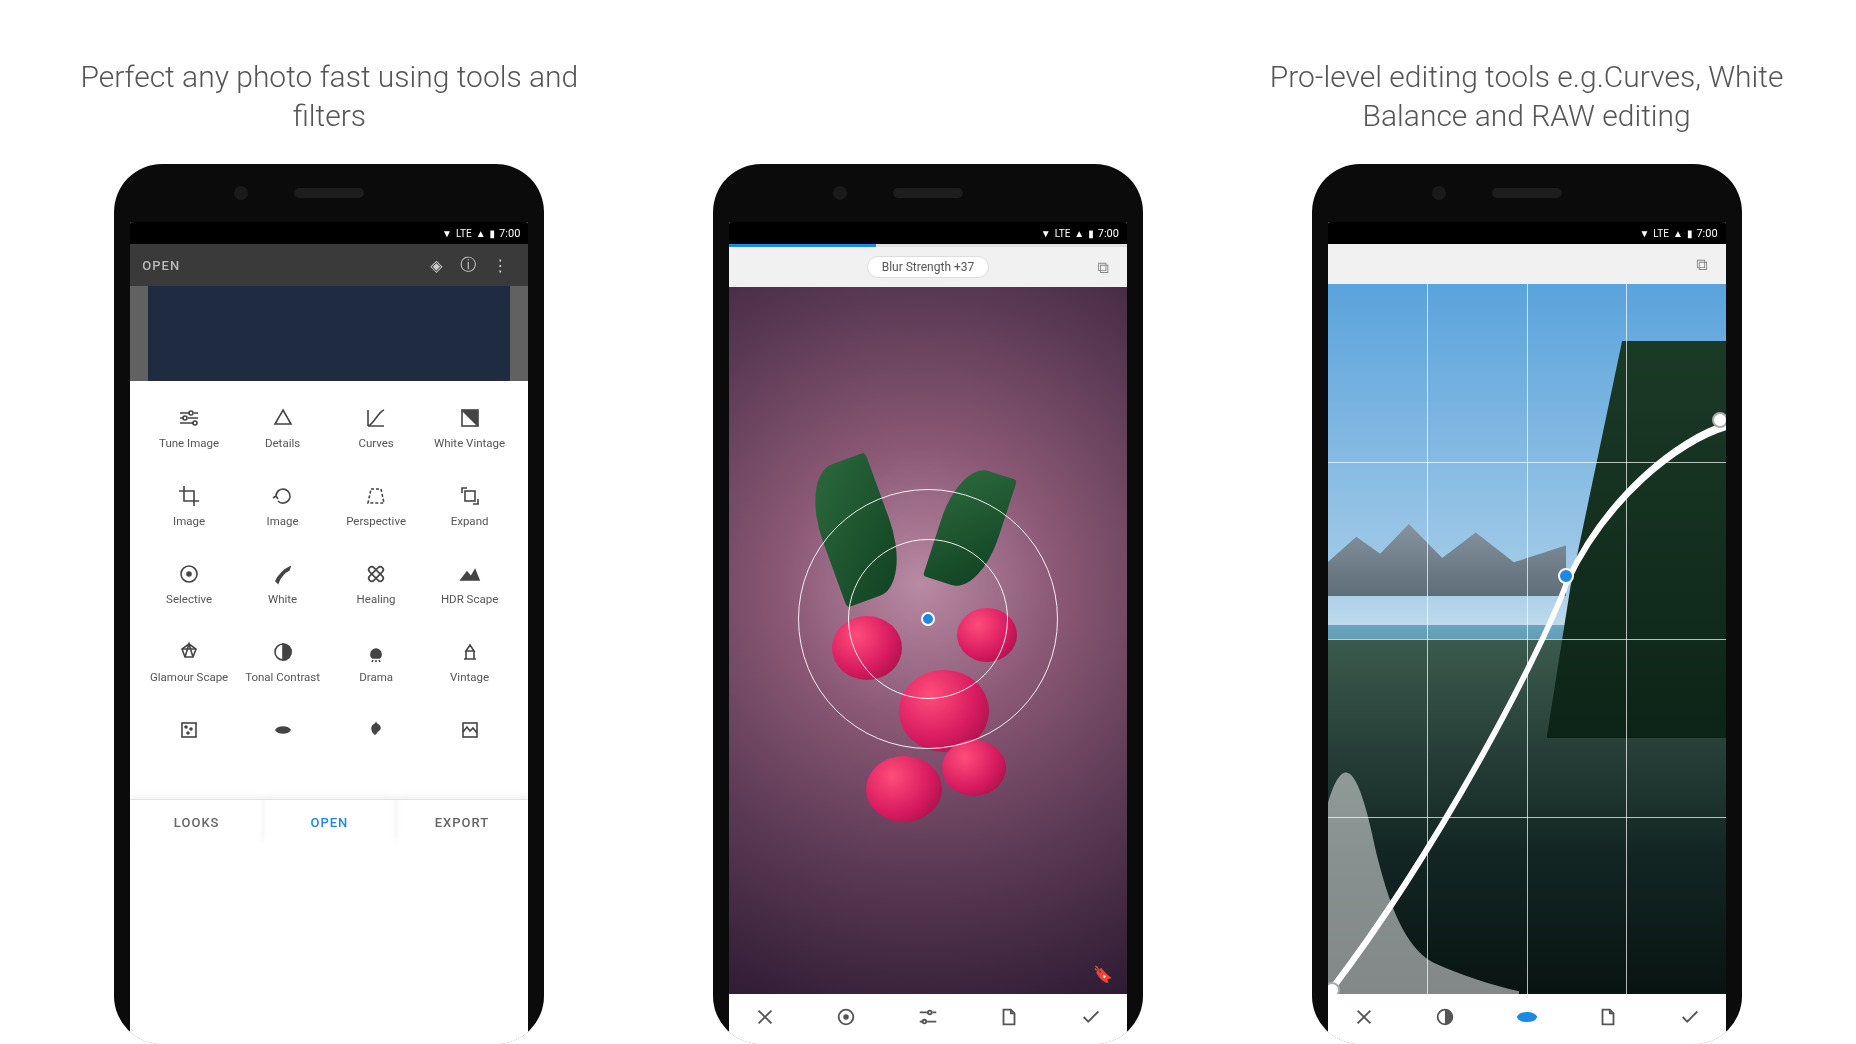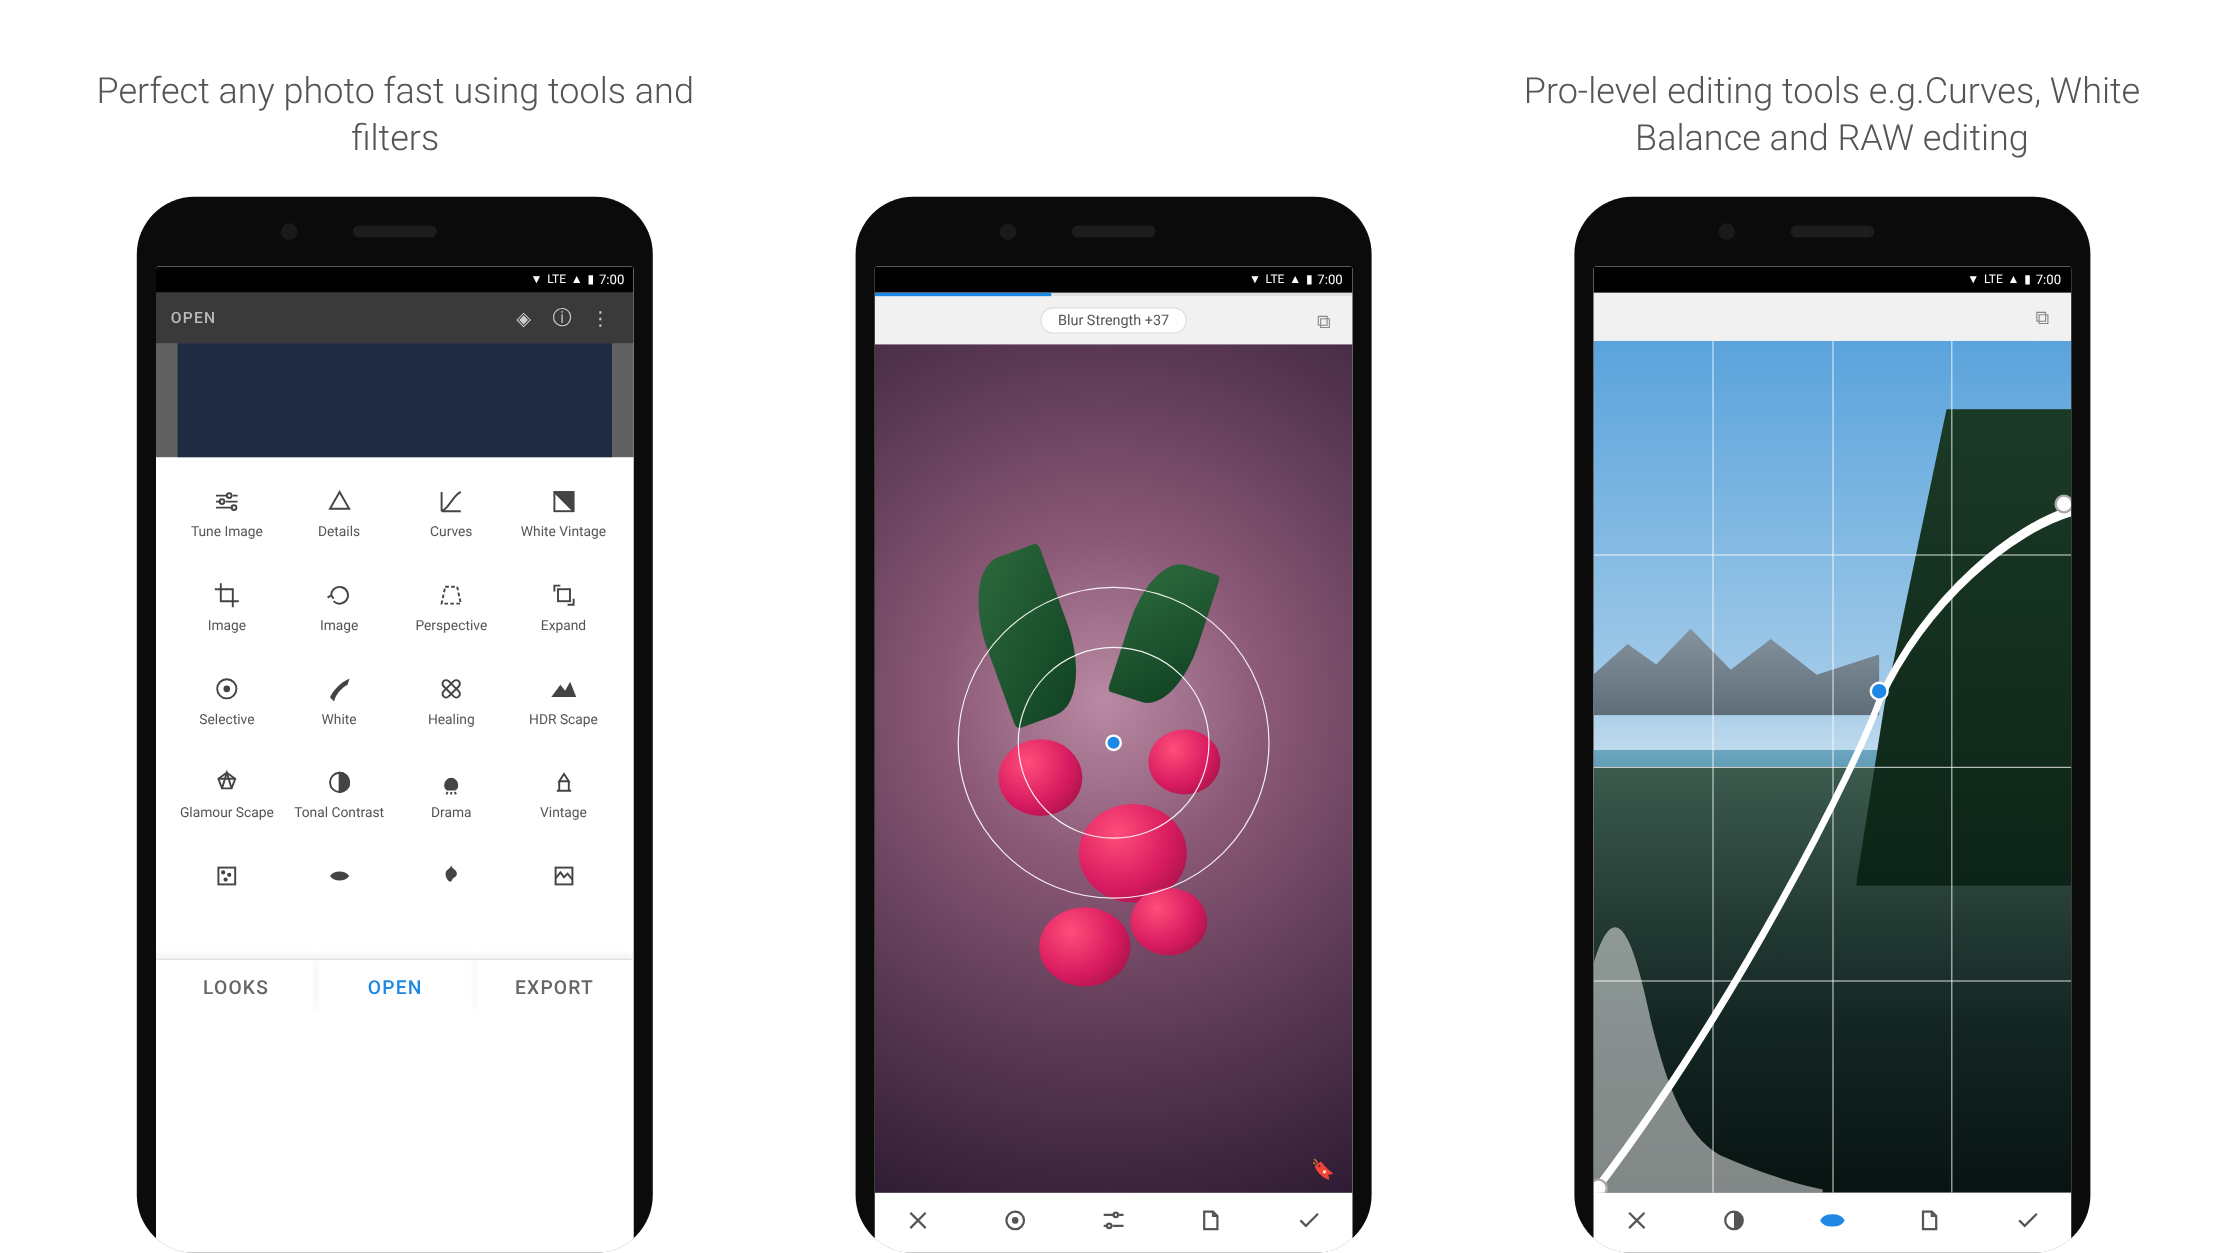--- a/index.html
+++ b/index.html
@@ -24,21 +24,21 @@
 .s1 .imgarea { background: #1e2b40; height: 95px; margin: 0 18px; }
 .s1 .dimzone { background: rgba(0,0,0,0.62); position: relative; height: 137px; }
 .s1 .dimzone .imgarea { position: relative; }
 .s1 .sheet { flex: 1; background: #fff; display: flex; flex-direction: column; }
 .s1 .tools-grid { display: grid; grid-template-columns: repeat(4, 1fr); padding: 22px 12px 6px; gap: 0; }
 .s1 .tool { display: flex; flex-direction: column; align-items: center; height: 78px; color: #444; }
 .s1 .tool .ti { height: 30px; display: flex; align-items: center; color: #444; }
 .s1 .tool .ti svg { width: 24px; height: 24px; fill: none; stroke: #444; stroke-width: 1.6; }
 .s1 .tool .tl { font-size: 11.5px; color: #555; margin-top: 4px; text-align: center; line-height: 1.2; }
 .s1 .sheet-tabs { display: flex; border-top: 1px solid #eee; height: 46px; }
-.s1 .sheet-tab { flex: 1; display: flex; align-items: center; justify-content: center; font-size: 16px; font-weight: 500; letter-spacing: 1px; color: #666; box-shadow: 0 -4px 6px rgba(0,0,0,0.06); }
+.s1 .sheet-tab { flex: 1; display: flex; align-items: center; justify-content: center; font-size: 13px; font-weight: 500; letter-spacing: 1px; color: #666; box-shadow: 0 -4px 6px rgba(0,0,0,0.06); }
 .s1 .sheet-tab.active { color: #1e88e5; }
 
 
 .s2 .progress { height: 3px; background: #e0e0e0; display:flex; }
 .s2 .progress .fill { width: 37%; background: #1e88e5; }
 .s2 .chipbar { height: 40px; background: #f1f1f1; display:flex; justify-content:center; align-items:center; position:relative; }
 .s2 .chip { background:#fff; border:1px solid #ddd; border-radius: 14px; padding: 3px 14px; font-size: 12px; color:#555; }
 .s2 .chipbar .compare { position:absolute; right:18px; color:#888; font-size:16px; }
 .s2 .photo { flex:1; position:relative; overflow:hidden; background: radial-gradient(circle at 48% 42%, #b98aa4 0%, #8a5875 30%, #5c3a55 62%, #2e1b33 100%); }
 .s2 .flower-cluster { position:absolute; top:30%; left:20%; width:60%; height:55%; }

